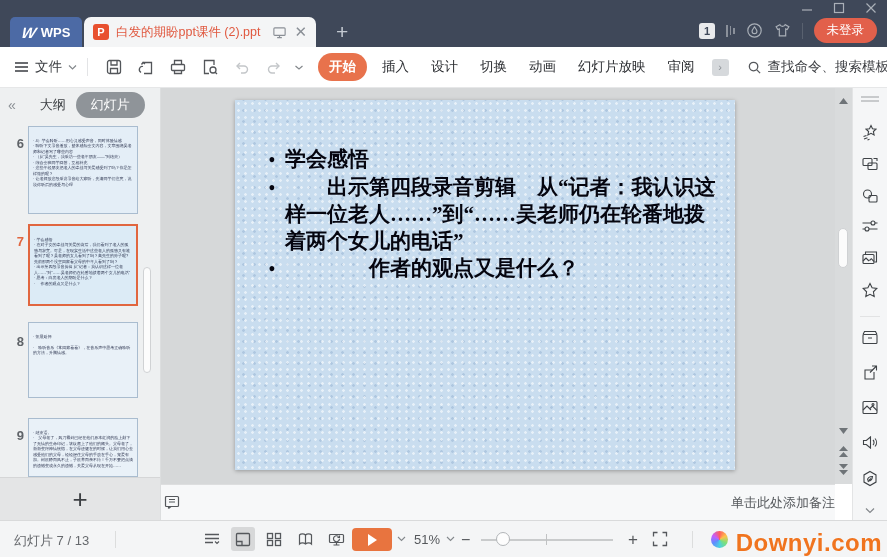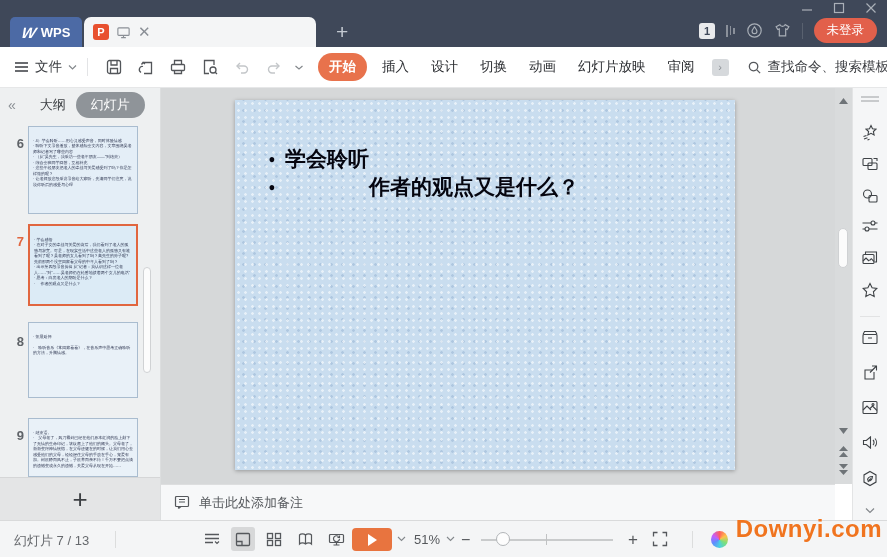--- a/index.html
+++ b/index.html
@@ -70,21 +70,21 @@
   .ss-up { position:absolute; top:10px; left:4px; color:#6f7478; }
   .ss-thumb { position:absolute; top:140px; left:3px; width:10px; height:40px; background:#fbfbfb; border:1px solid #cfd1d3; border-radius:5px; }
   .ss-btn { position:absolute; left:4px; color:#6f7478; }
 
   
   .rightbar { position:absolute; top:88px; right:0; width:35px; bottom:37px; background:#f5f6f7; border-left:1px solid #e3e4e5; color:#3f4347; }
   .rb-ico { position:absolute; left:50%; transform:translateX(-50%); }
   .rb-div { position:absolute; left:7px; right:7px; height:1px; background:#e2e3e4; top:228px; }
 
   
-  .notesbar { position:absolute; left:161px; right:52px; bottom:37px; height:36px; background:#f7f8f9; border-top:1px solid #dddedf; display:flex; align-items:center; padding-left:13px; gap:9px; color:#55585c; font-size:13px; }
+  .notesbar { position:absolute; left:161px; right:52px; bottom:37px; height:36px; background:#f7f8f9; border-top:1px solid #dddedf; display:flex; align-items:center; padding-left:3px; gap:9px; color:#55585c; font-size:13px;justify-content:space-between; }
 
   
   .statusbar { position:absolute; left:0; right:0; bottom:0; height:37px; background:#f4f5f6; border-top:1px solid #d9dadb; font-size:13px; color:#66696d; }
   .st-counter { position:absolute; left:14px; top:11px; }
   .st-div1 { position:absolute; left:115px; top:10px; width:1px; height:17px; background:#dcdddd; }
   .view-group { position:absolute; left:200px; top:6px; display:flex; align-items:center; gap:7px; color:#55585c; }
   .vg-item { width:24px; height:24px; display:flex; align-items:center; justify-content:center; border-radius:3px; }
   .vg-item.selected { background:#d7d8d9; }
   .play-btn { position:absolute; left:352px; top:7px; width:40px; height:23px; background:#e8743f; border-radius:4px; display:flex; align-items:center; justify-content:center; }
   .play-caret { position:absolute; left:397px; top:15px; color:#84888c; }
@@ -94,21 +94,21 @@
   .zoom-track { position:absolute; left:481px; top:18px; width:132px; height:2px; background:#c9cbcc; }
   .zoom-tick { position:absolute; left:546px; top:13px; width:1px; height:11px; background:#c0c2c3; }
   .zoom-thumb { position:absolute; left:496px; top:11px; width:14px; height:14px; background:#fdfdfd; border:1px solid #b2b5b8; border-radius:50%; }
   .zoom-plus { position:absolute; left:628px; top:9px; font-size:17px; color:#55585c; }
   .fit-ico { position:absolute; left:652px; top:10px; color:#55585c; }
   .st-div2 { position:absolute; left:692px; top:10px; width:1px; height:17px; background:#dcdddd; }
   .rainbow { position:absolute; left:711px; top:10px; width:17px; height:17px; border-radius:50%;
     background:conic-gradient(#ff5f5f,#ffc24b,#7be07b,#4bd0e0,#5f8cff,#c45fff,#ff5f5f); }
   .assistant { position:absolute; left:736px; top:12px; color:#9b9ea2; font-size:12.5px; white-space:nowrap; }
 
-  .watermark { position:absolute; right:5px; bottom:14px; font-size:24px; font-weight:800; color:#f0741f; letter-spacing:.5px; z-index:50; text-shadow:0 0 2px rgba(255,255,255,.5); }
+  .watermark { position:absolute; right:5px; bottom:0; font-size:24px; font-weight:800; color:#f0741f; letter-spacing:.5px; z-index:50; text-shadow:0 0 2px rgba(255,255,255,.5); }
 </style>
 </head>
 <body>
 
 <div class="titlebar">
   <div class="win-controls">
     <span class="ico">
         <svg width="12" height="12" viewBox="0 0 12 12">
           <path d="M1 8h10" stroke="currentColor" stroke-width="1.2" fill="none"></path>
         </svg>
@@ -125,20 +125,21 @@
       </span>
   </div>
 
   <div class="wps-tab">
     <span class="wmark">W</span>
     <span>WPS</span>
   </div>
 
   <div class="doc-tab">
     <span class="ppt-ico">P</span>
+    <span class="doc-title">白发的期盼ppt课件 (2).ppt</span>
     <span class="ico" style="color:#8a8f96">
         <svg width="15" height="15" viewBox="0 0 16 16" fill="none" stroke="currentColor" stroke-width="1.2">
           <rect x="2" y="3" width="12" height="8" rx="1"></rect>
           <path d="M8 11v2M5.5 13.5h5"></path>
         </svg>
       </span>
     <span class="tab-close">✕</span>
   </div>
 
   <span class="newtab">+</span>
@@ -291,21 +292,25 @@
   <div class="sb-scroll"></div>
   <div class="add-row">
     <span>+</span>
   </div>
 </div>
 
 <div class="canvas">
   <div class="slide">
     <div class="bullet">
         <span class="b-dot"></span>
-        <span class="b-text">学会聆听</span>
+        <span class="b-text">学会感悟</span>
+      </div>
+    <div class="bullet">
+        <span class="b-dot"></span>
+        <span class="b-text">　　出示第四段录音剪辑　从“记者：我认识这样一位老人……”到“……吴老师仍在轮番地拨着两个女儿的电话”</span>
       </div>
     <div class="bullet">
         <span class="b-dot"></span>
         <span class="b-text">　　　　作者的观点又是什么？</span>
       </div>
   </div>
 </div>
 
 <div class="scrollstrip">
   <span class="ss-up ico">

